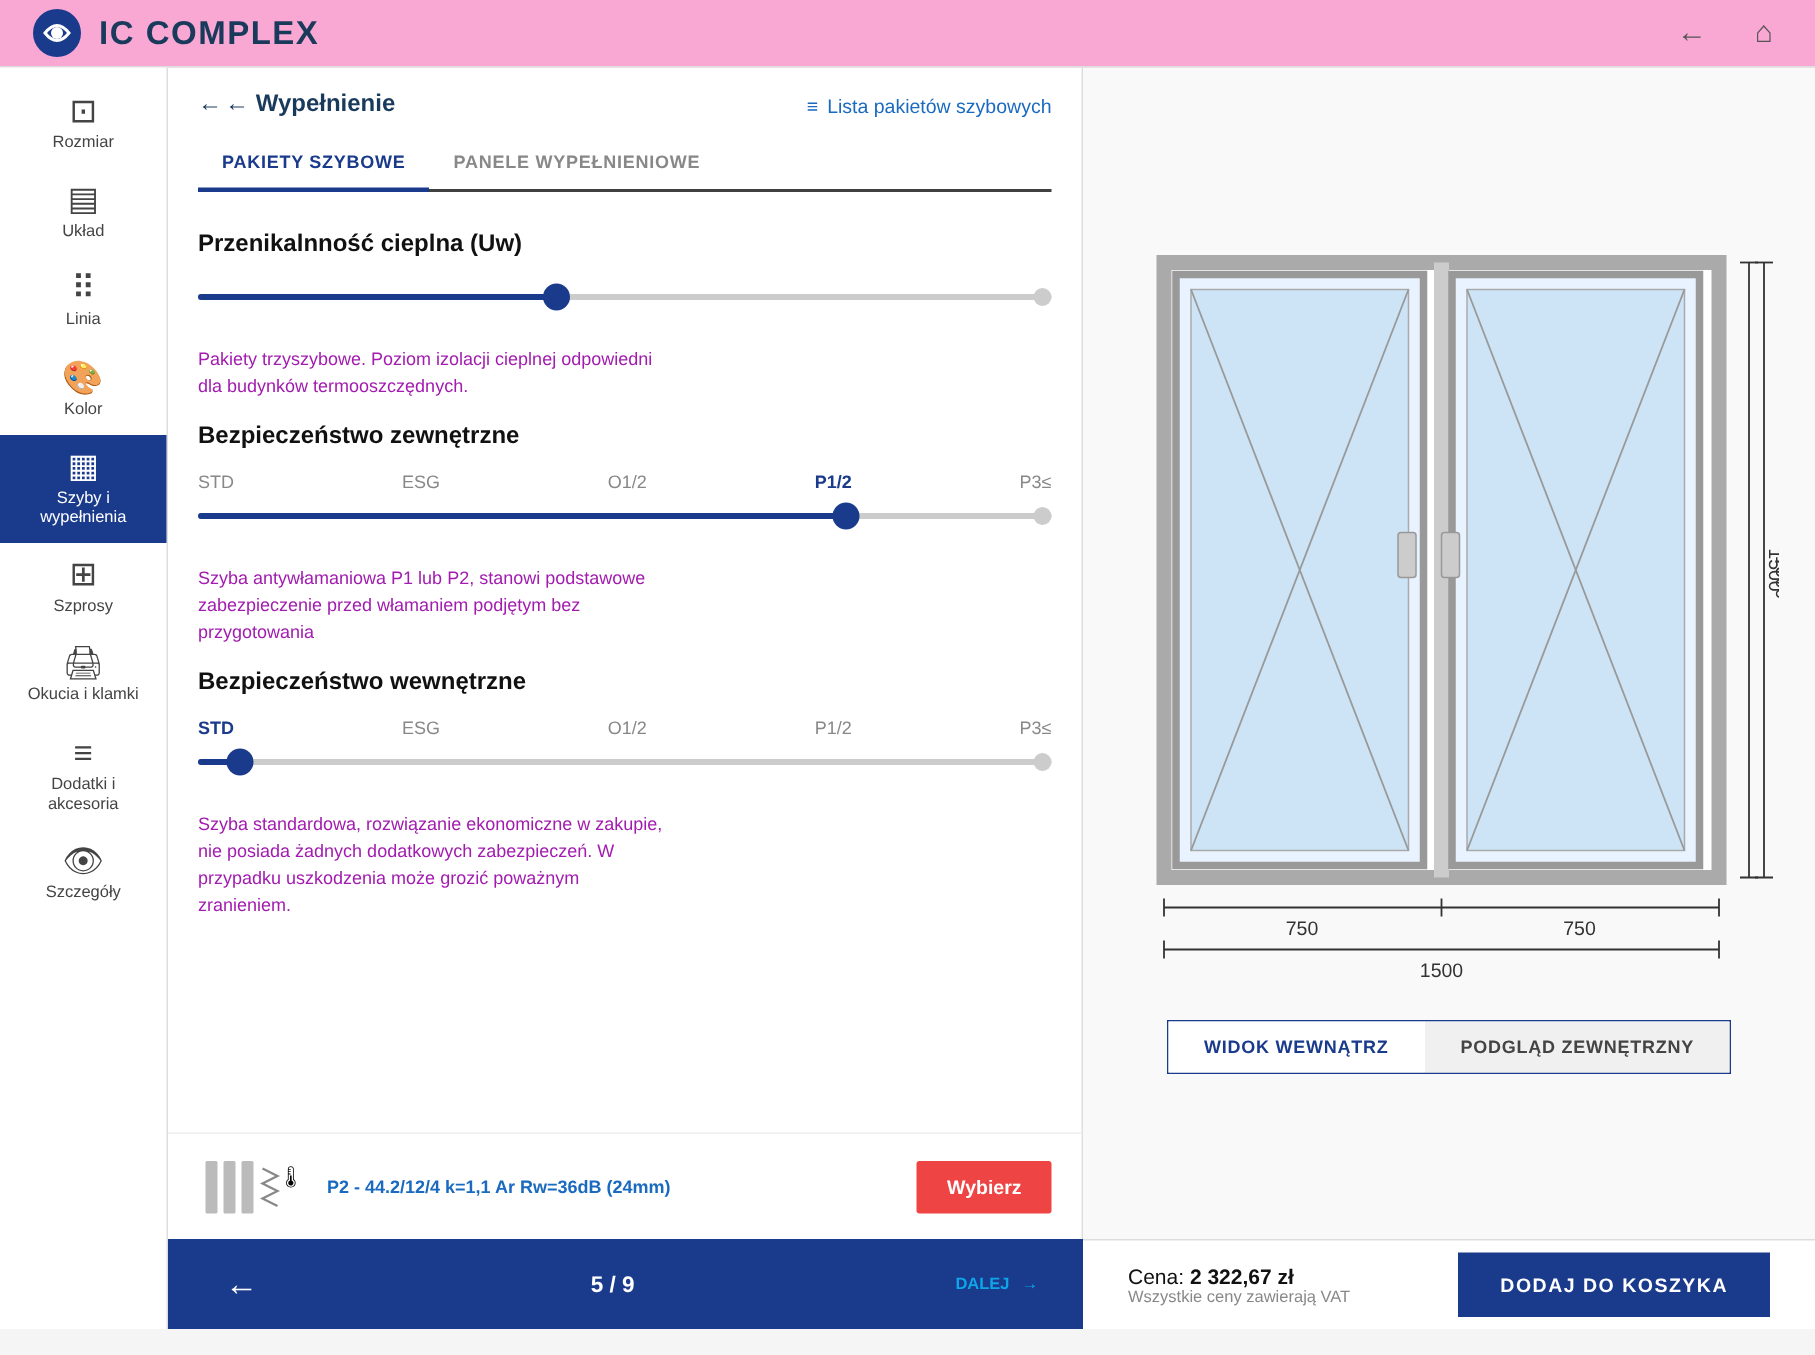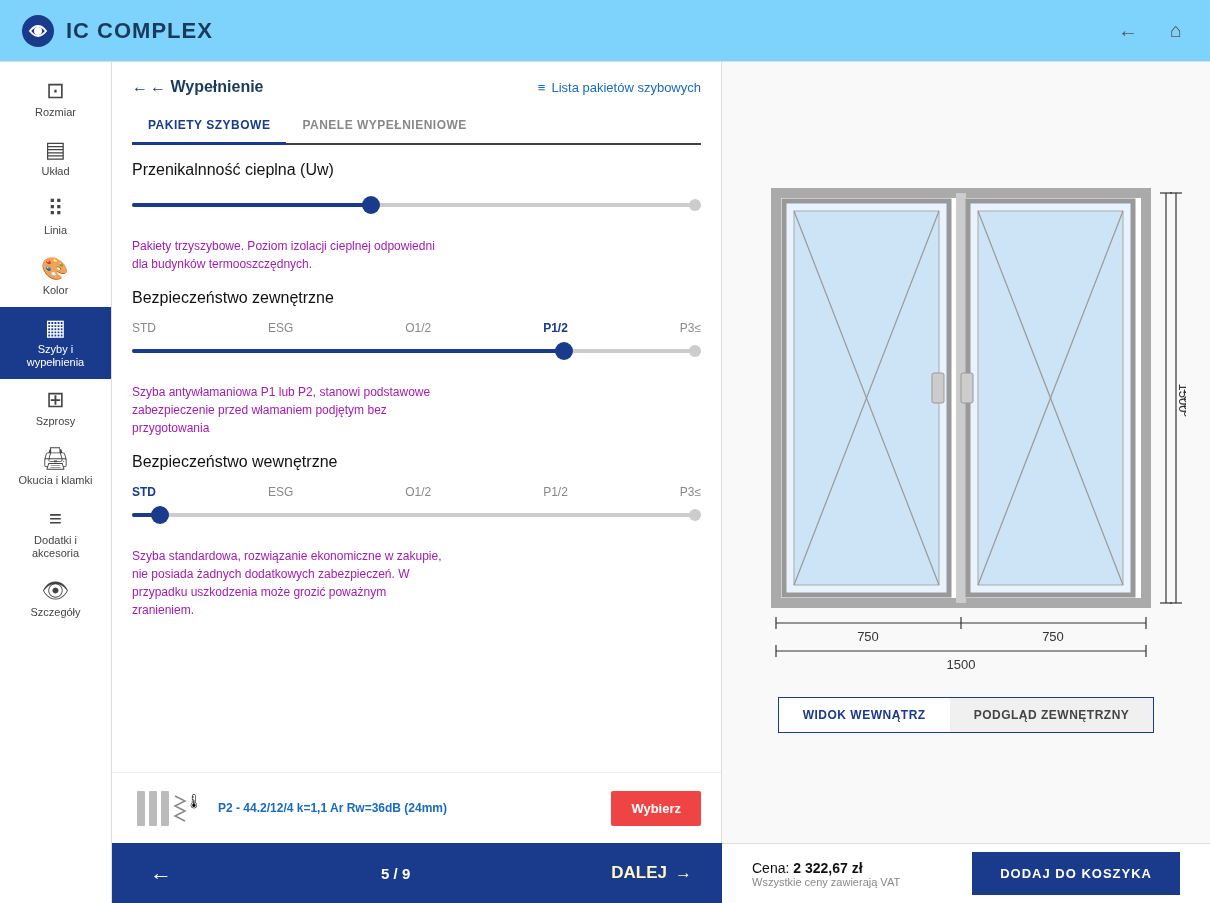--- a/index.html
+++ b/index.html
@@ -1,21 +1,21 @@
 <!DOCTYPE html>
 <html><head>
   <meta charset="utf-8">
   <style>
     * { box-sizing: border-box; margin: 0; padding: 0; }
     body { font-family: 'Segoe UI', Arial, sans-serif; background: #f5f5f5; width: 1210px; min-height: 903px; overflow: hidden; }
 
     
     .header {
-      height: 62px;
-      background: #7dd3fc;
+      height: 45px;
+      background: #f9a8d4;
       border-bottom: 1px solid #ddd;
       display: flex;
       align-items: center;
       justify-content: space-between;
       padding: 12px 20px;
     }
     .header-logo {
       display: flex;
       align-items: center;
       gap: 10px;
@@ -154,23 +154,24 @@
     }
 
     
     .panel-body {
       padding: 16px 20px;
       flex: 1;
     }
 
     .section-title {
       font-size: 16px;
-      font-weight: 400;
+      font-weight: 700;
       color: #111;
       margin-bottom: 14px;
+      margin-top: 10px;
     }
 
     
     .slider-labels {
       display: flex;
       justify-content: space-between;
       font-size: 12px;
       color: #888;
       margin-bottom: 4px;
     }
@@ -277,23 +278,23 @@
     }
     .nav-progress {
       font-size: 15px;
       font-weight: 600;
       color: #fff;
     }
     .nav-next {
       display: flex;
       align-items: center;
       gap: 8px;
-      font-size: 17px;
-      font-weight: 700;
-      color: #fef9c3;
+      font-size: 11px;
+      font-weight: 700;
+      color: #0ea5e9;
       cursor: pointer;
       background: none;
       border: none;
     }
 
     
     .right-panel {
       flex: 1;
       background: #f9f9f9;
       display: flex;

